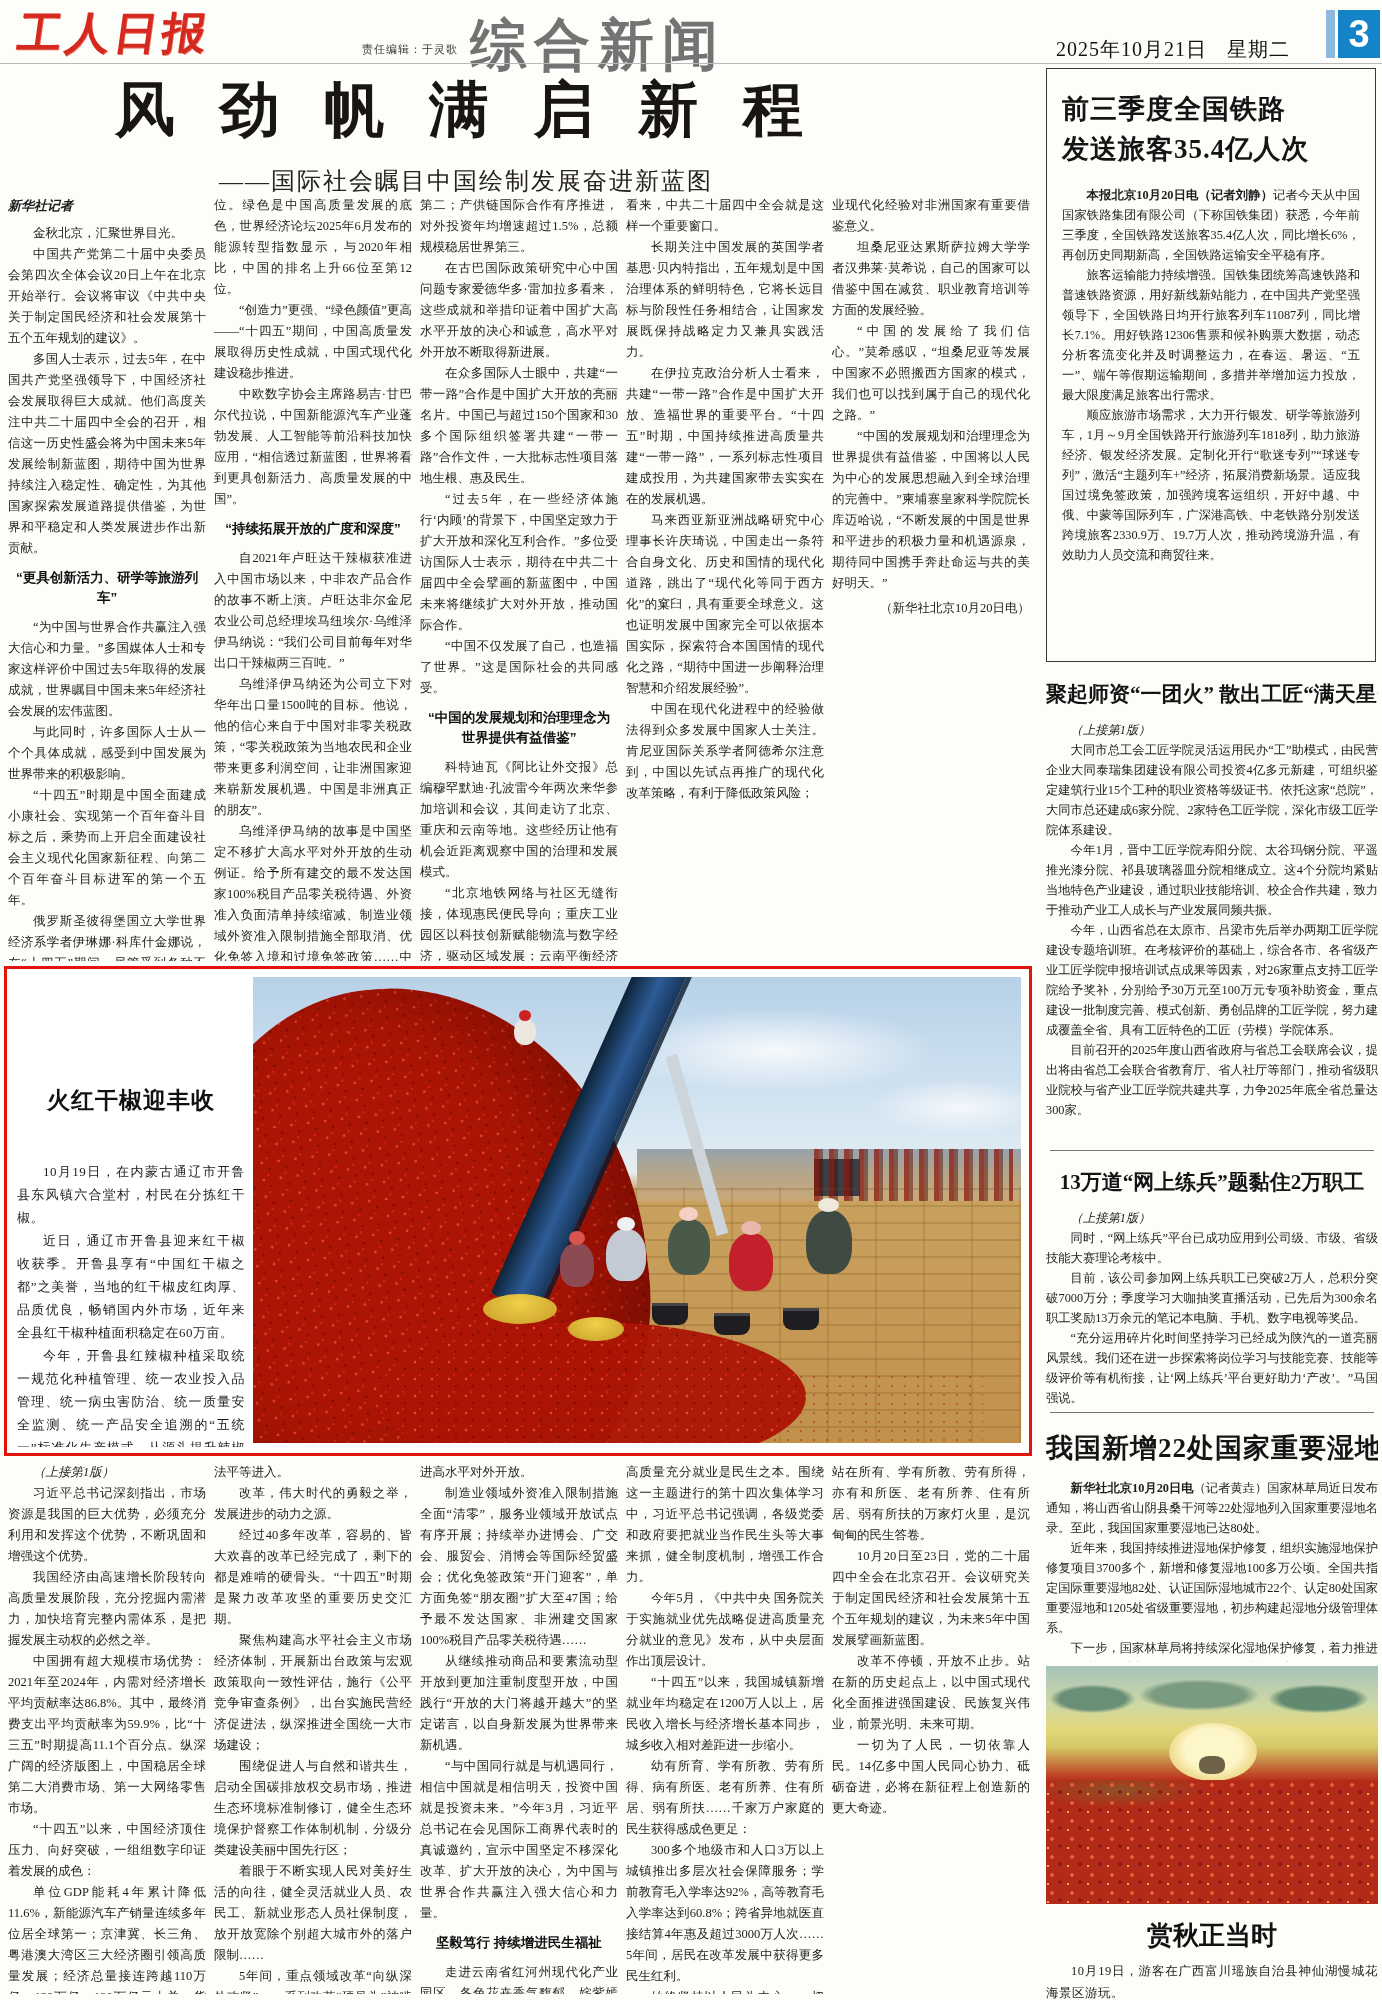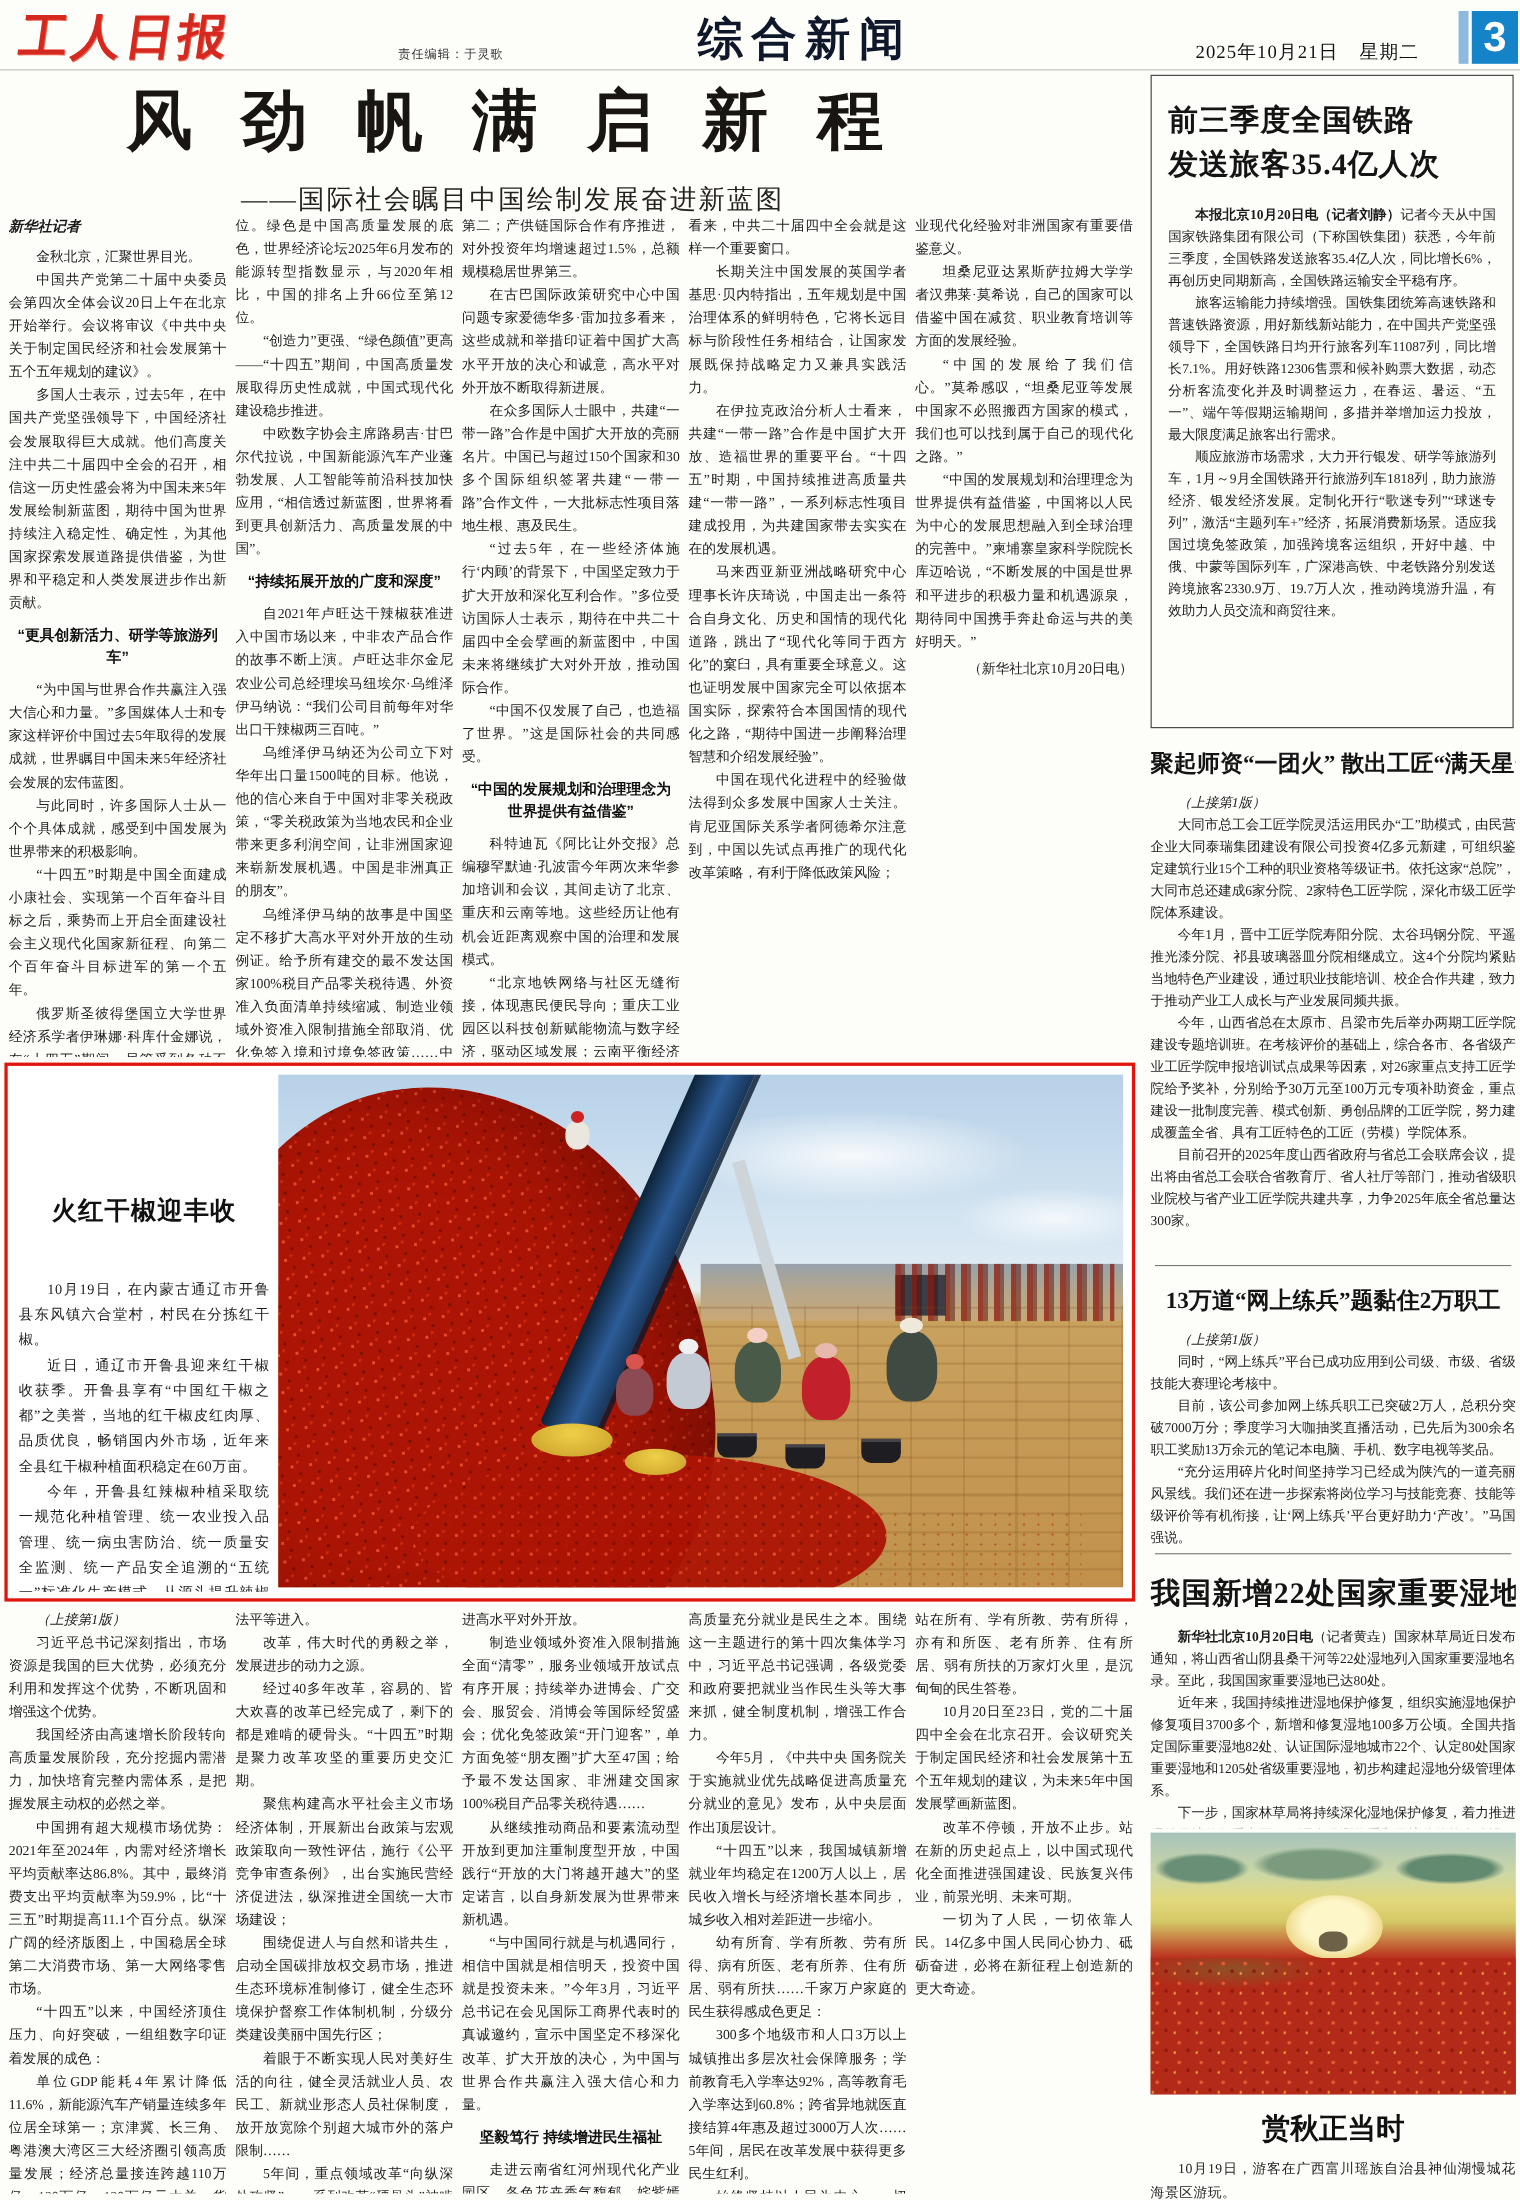--- a/index.html
+++ b/index.html
@@ -3,24 +3,24 @@
 <meta charset="utf-8">
 <style>
   html,body{margin:0;padding:0;background:#888;}
   .page{position:relative;width:1382px;height:2000px;background:#fdfdfa;margin:0 auto;overflow:hidden;
         font-family:"Liberation Serif","DejaVu Serif",serif;color:#1c1c1c;}
   
   .masthead{position:absolute;left:0;top:0;width:1382px;height:62px;}
   .logo{position:absolute;left:18px;top:4px;font-family:"DejaVu Serif",serif;font-weight:bold;
         font-size:44px;color:#d5281e;transform:skewX(-8deg);letter-spacing:4px;text-shadow:1px 1px 0 #e86a5a;}
   .editor{position:absolute;left:362px;top:42px;font-size:11px;color:#333;letter-spacing:1px;}
-  .section-title{position:absolute;left:470px;top:8px;width:360px;text-align:right;
-        font-family:"Liberation Sans","DejaVu Sans",sans-serif;font-weight:bold;font-size:41px;
-        color:#0f172a;letter-spacing:8px;}
-  .dateline{position:absolute;right:92px;top:36px;font-size:17px;color:#111;letter-spacing:1px;}
+  .section-title{position:absolute;left:470px;top:8px;width:360px;text-align:left;
+        font-family:"Liberation Sans","DejaVu Sans",sans-serif;font-weight:bold;font-size:56px;
+        color:#737373;letter-spacing:8px;}
+  .dateline{position:absolute;right:92px;top:36px;font-size:20px;color:#111;letter-spacing:1px;}
   .dateline span{margin-left:14px;}
   .pagebox{position:absolute;right:2px;top:10px;display:flex;}
   .pagebar{width:9px;height:48px;background:#8db9de;margin-right:3px;}
   .pagenum{width:42px;height:48px;background:#1483c8;color:#fff;text-align:center;
         font:bold 38px/48px "Liberation Sans",sans-serif;}
   .headrule{position:absolute;left:0;top:63px;width:1382px;border-top:1px solid #b9b9b9;}
   
   .main-head{position:absolute;left:0;top:70px;width:932px;text-align:center;}
   .main-head h1{margin:0;font-family:"Liberation Sans","DejaVu Sans",sans-serif;font-weight:bold;
         font-size:60px;letter-spacing:14px;color:#181512;}

